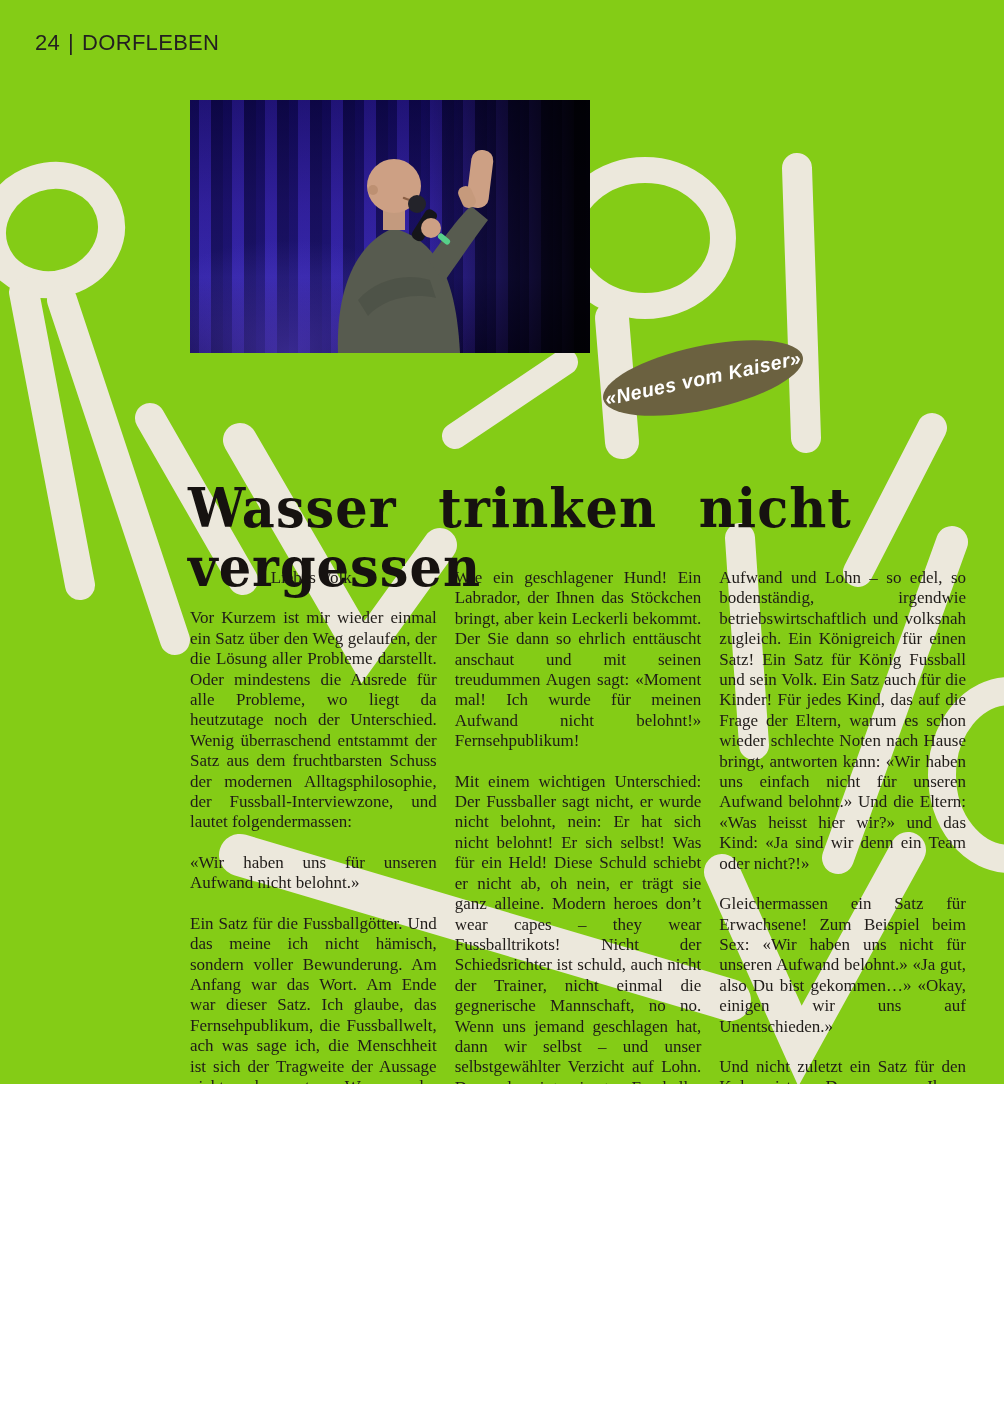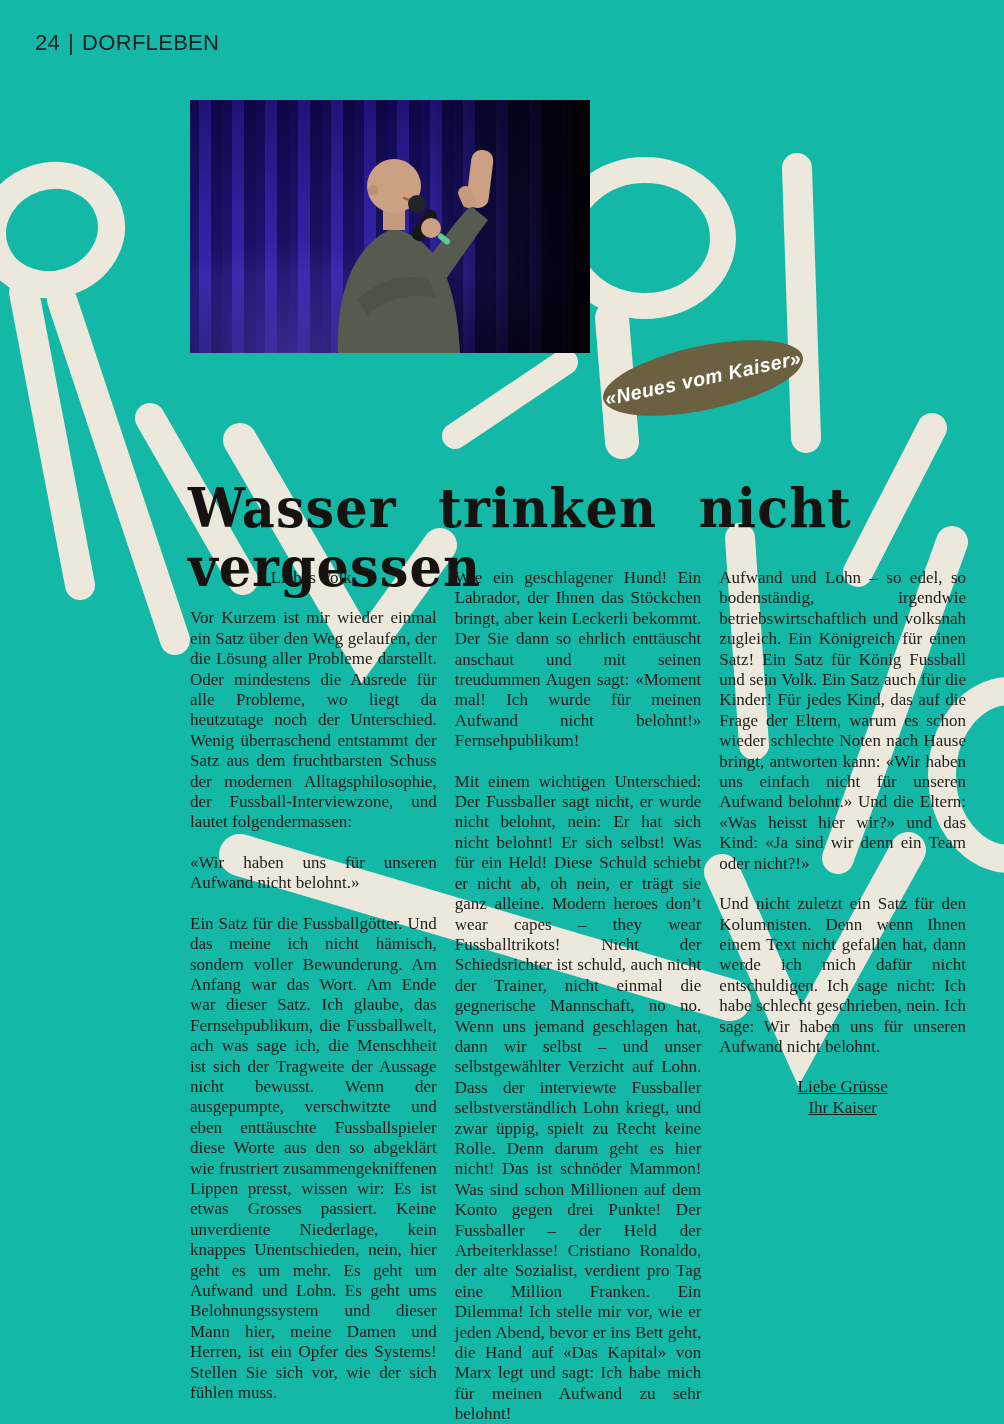--- a/index.html
+++ b/index.html
@@ -1,17 +1,17 @@
 <!DOCTYPE html>
 <html><head>
 <meta charset="utf-8">
 <style>
   html,body{margin:0;padding:0;background:#ffffff;}
   .page{
-    position:relative;width:1004px;height:1424px;background:#14b8a6;
+    position:relative;width:1004px;height:1084px;background:#84cc16;
     overflow:hidden;font-family:"Liberation Serif",serif;
   }
   .watermark{position:absolute;left:0;top:0;z-index:0;}
   
   .header{
     position:absolute;left:35px;top:30px;z-index:3;
     font-family:"Liberation Sans",sans-serif;font-size:22px;color:#231f20;
     display:flex;align-items:baseline;gap:8px;letter-spacing:.3px;
   }
   .header .pagenum{font-weight:400;}
@@ -142,19 +142,20 @@
       <p>Vor Kurzem ist mir wieder einmal ein Satz über den Weg gelaufen, der die Lösung aller Probleme darstellt. Oder mindestens die Ausrede für alle Probleme, wo liegt da heutzutage noch der Unterschied. Wenig überraschend entstammt der Satz aus dem fruchtbarsten Schuss der modernen Alltagsphilosophie, der Fussball-Interviewzone, und lautet folgendermassen:</p>
       <p>«Wir haben uns für unseren Aufwand nicht belohnt.»</p>
       <p>Ein Satz für die Fussballgötter. Und das meine ich nicht hämisch, sondern voller Bewunderung. Am Anfang war das Wort. Am Ende war dieser Satz. Ich glaube, das Fernsehpublikum, die Fussballwelt, ach was sage ich, die Menschheit ist sich der Tragweite der Aussage nicht bewusst. Wenn der ausgepumpte, verschwitzte und eben enttäuschte Fussballspieler diese Worte aus den so abgeklärt wie frustriert zusammengekniffenen Lippen presst, wissen wir: Es ist etwas Grosses passiert. Keine unverdiente Niederlage, kein knappes Unentschieden, nein, hier geht es um mehr. Es geht um Aufwand und Lohn. Es geht ums Belohnungssystem und dieser Mann hier, meine Damen und Herren, ist ein Opfer des Systems! Stellen Sie sich vor, wie der sich fühlen muss.</p>
     </div>
     <div class="col">
       <p>Wie ein geschlagener Hund! Ein Labrador, der Ihnen das Stöckchen bringt, aber kein Leckerli bekommt. Der Sie dann so ehrlich enttäuscht anschaut und mit seinen treudummen Augen sagt: «Moment mal! Ich wurde für meinen Aufwand nicht belohnt!» Fernsehpublikum!</p>
       <p>Mit einem wichtigen Unterschied: Der Fussballer sagt nicht, er wurde nicht belohnt, nein: Er hat sich nicht belohnt! Er sich selbst! Was für ein Held! Diese Schuld schiebt er nicht ab, oh nein, er trägt sie ganz alleine. Modern heroes don’t wear capes – they wear Fussballtrikots! Nicht der Schiedsrichter ist schuld, auch nicht der Trainer, nicht einmal die gegnerische Mannschaft, no no. Wenn uns jemand geschlagen hat, dann wir selbst – und unser selbstgewählter Verzicht auf Lohn. Dass der interviewte Fussballer selbstverständlich Lohn kriegt, und zwar üppig, spielt zu Recht keine Rolle. Denn darum geht es hier nicht! Das ist schnöder Mammon! Was sind schon Millionen auf dem Konto gegen drei Punkte! Der Fussballer – der Held der Arbeiterklasse! Cristiano Ronaldo, der alte Sozialist, verdient pro Tag eine Million Franken. Ein Dilemma! Ich stelle mir vor, wie er jeden Abend, bevor er ins Bett geht, die Hand auf «Das Kapital» von Marx legt und sagt: Ich habe mich für meinen Aufwand zu sehr belohnt!</p>
     </div>
     <div class="col">
       <p>Aufwand und Lohn – so edel, so bodenständig, irgendwie betriebswirtschaftlich und volksnah zugleich. Ein Königreich für einen Satz! Ein Satz für König Fussball und sein Volk. Ein Satz auch für die Kinder! Für jedes Kind, das auf die Frage der Eltern, warum es schon wieder schlechte Noten nach Hause bringt, antworten kann: «Wir haben uns einfach nicht für unseren Aufwand belohnt.» Und die Eltern: «Was heisst hier wir?» und das Kind: «Ja sind wir denn ein Team oder nicht?!»</p>
+      <p>Gleichermassen ein Satz für Erwachsene! Zum Beispiel beim Sex: «Wir haben uns nicht für unseren Aufwand belohnt.» «Ja gut, also Du bist gekommen…» «Okay, einigen wir uns auf Unentschieden.»</p>
       <p>Und nicht zuletzt ein Satz für den Kolumnisten. Denn wenn Ihnen einem Text nicht gefallen hat, dann werde ich mich dafür nicht entschuldigen. Ich sage nicht: Ich habe schlecht geschrieben, nein. Ich sage: Wir haben uns für unseren Aufwand nicht belohnt.</p>
       <p class="no-just sig">Liebe Grüsse</p>
       <p class="no-just sig">Ihr Kaiser</p>
     </div>
   </div>
 
 </div>
 
 </body></html>

